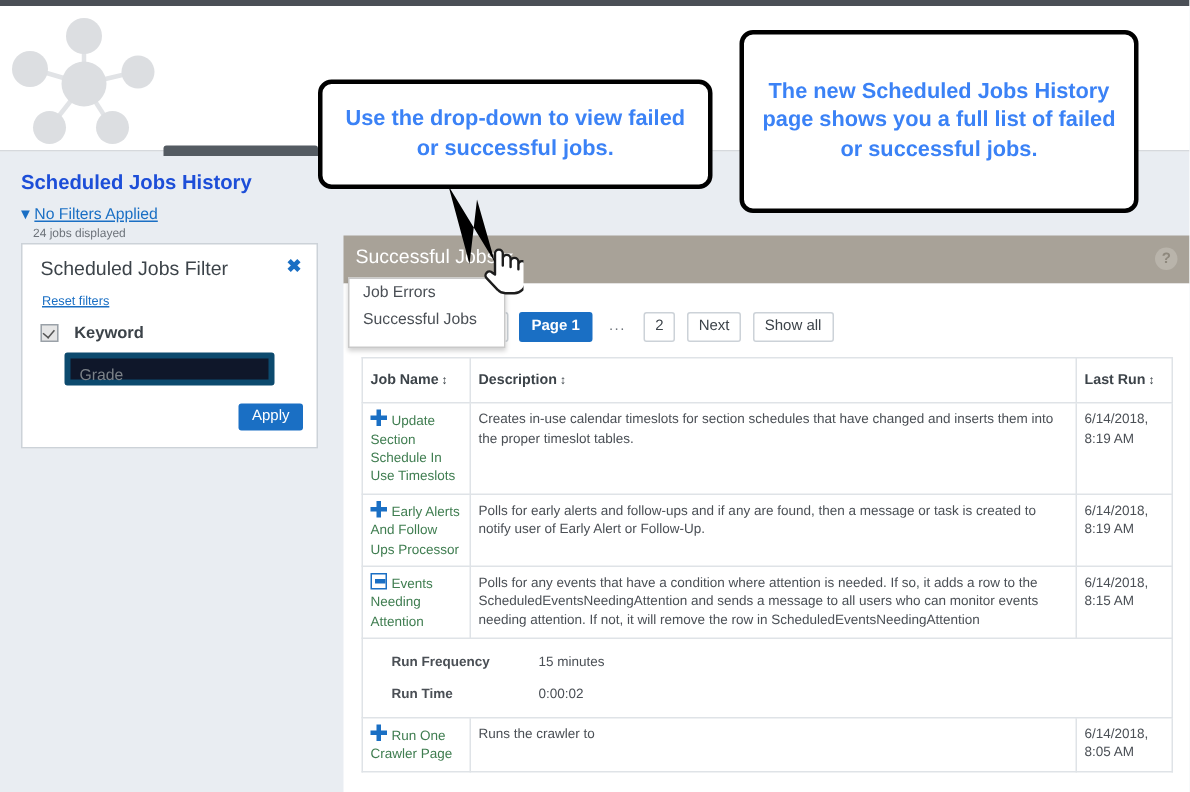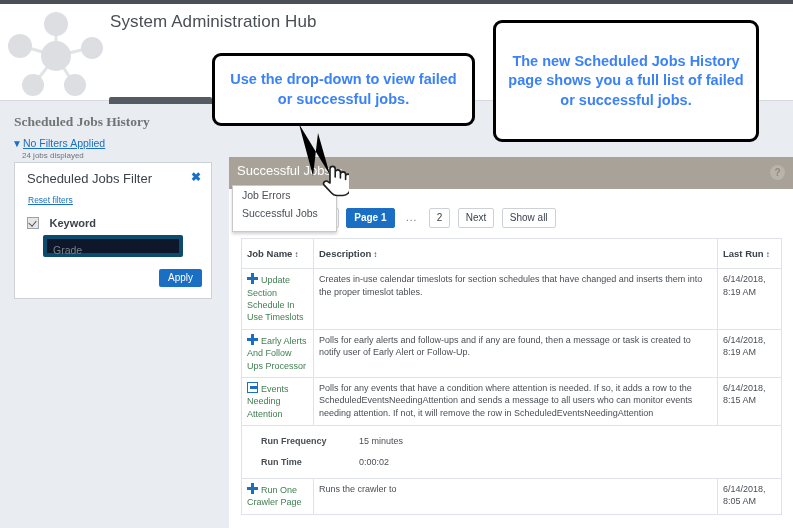--- a/index.html
+++ b/index.html
@@ -44,21 +44,21 @@
     border-top: 4px solid #ffffff; vertical-align: middle;
   }
 
   
   .sidebar {
     position: absolute; left: 0; top: 104px; width: 228px; height: 424px;
     background: #e9edf2;
   }
   .page-heading {
     position: absolute; left: 14px; top: 114px;
-    font-size: 13.5px; font-weight: bold; color: #737373; font-family: Liberation Serif, serif;
+    font-size: 13.5px; font-weight: bold; color: #1d4ed8;
   }
   .filter-link-row {
     position: absolute; left: 12px; top: 137px;
     font-size: 10.5px; color: #1a6fc4;
   }
   .filter-glyph {
     display: inline-block; color: #1a6fc4; font-size: 10px; margin-right: 1px;
   }
   .filter-link-row a { color: #1a6fc4; text-decoration: underline; }
   .jobs-count {
@@ -234,21 +234,20 @@
         <g fill="#dcdee1">
           <circle cx="52" cy="46" r="15"></circle>
           <circle cx="52" cy="14" r="12"></circle>
           <circle cx="16" cy="36" r="12"></circle>
           <circle cx="88" cy="38" r="11"></circle>
           <circle cx="29" cy="75" r="11"></circle>
           <circle cx="71" cy="75" r="11"></circle>
         </g>
       </svg>
     </div>
-    <div class="app-title">System Administration Hub</div>
     <div class="hub-options">
       <span>Hub options</span><span class="caret"></span>
     </div>
   </div>
 
   <div class="sidebar"></div>
 
   <div class="page-heading">Scheduled Jobs History</div>
 
   <div class="filter-link-row">

